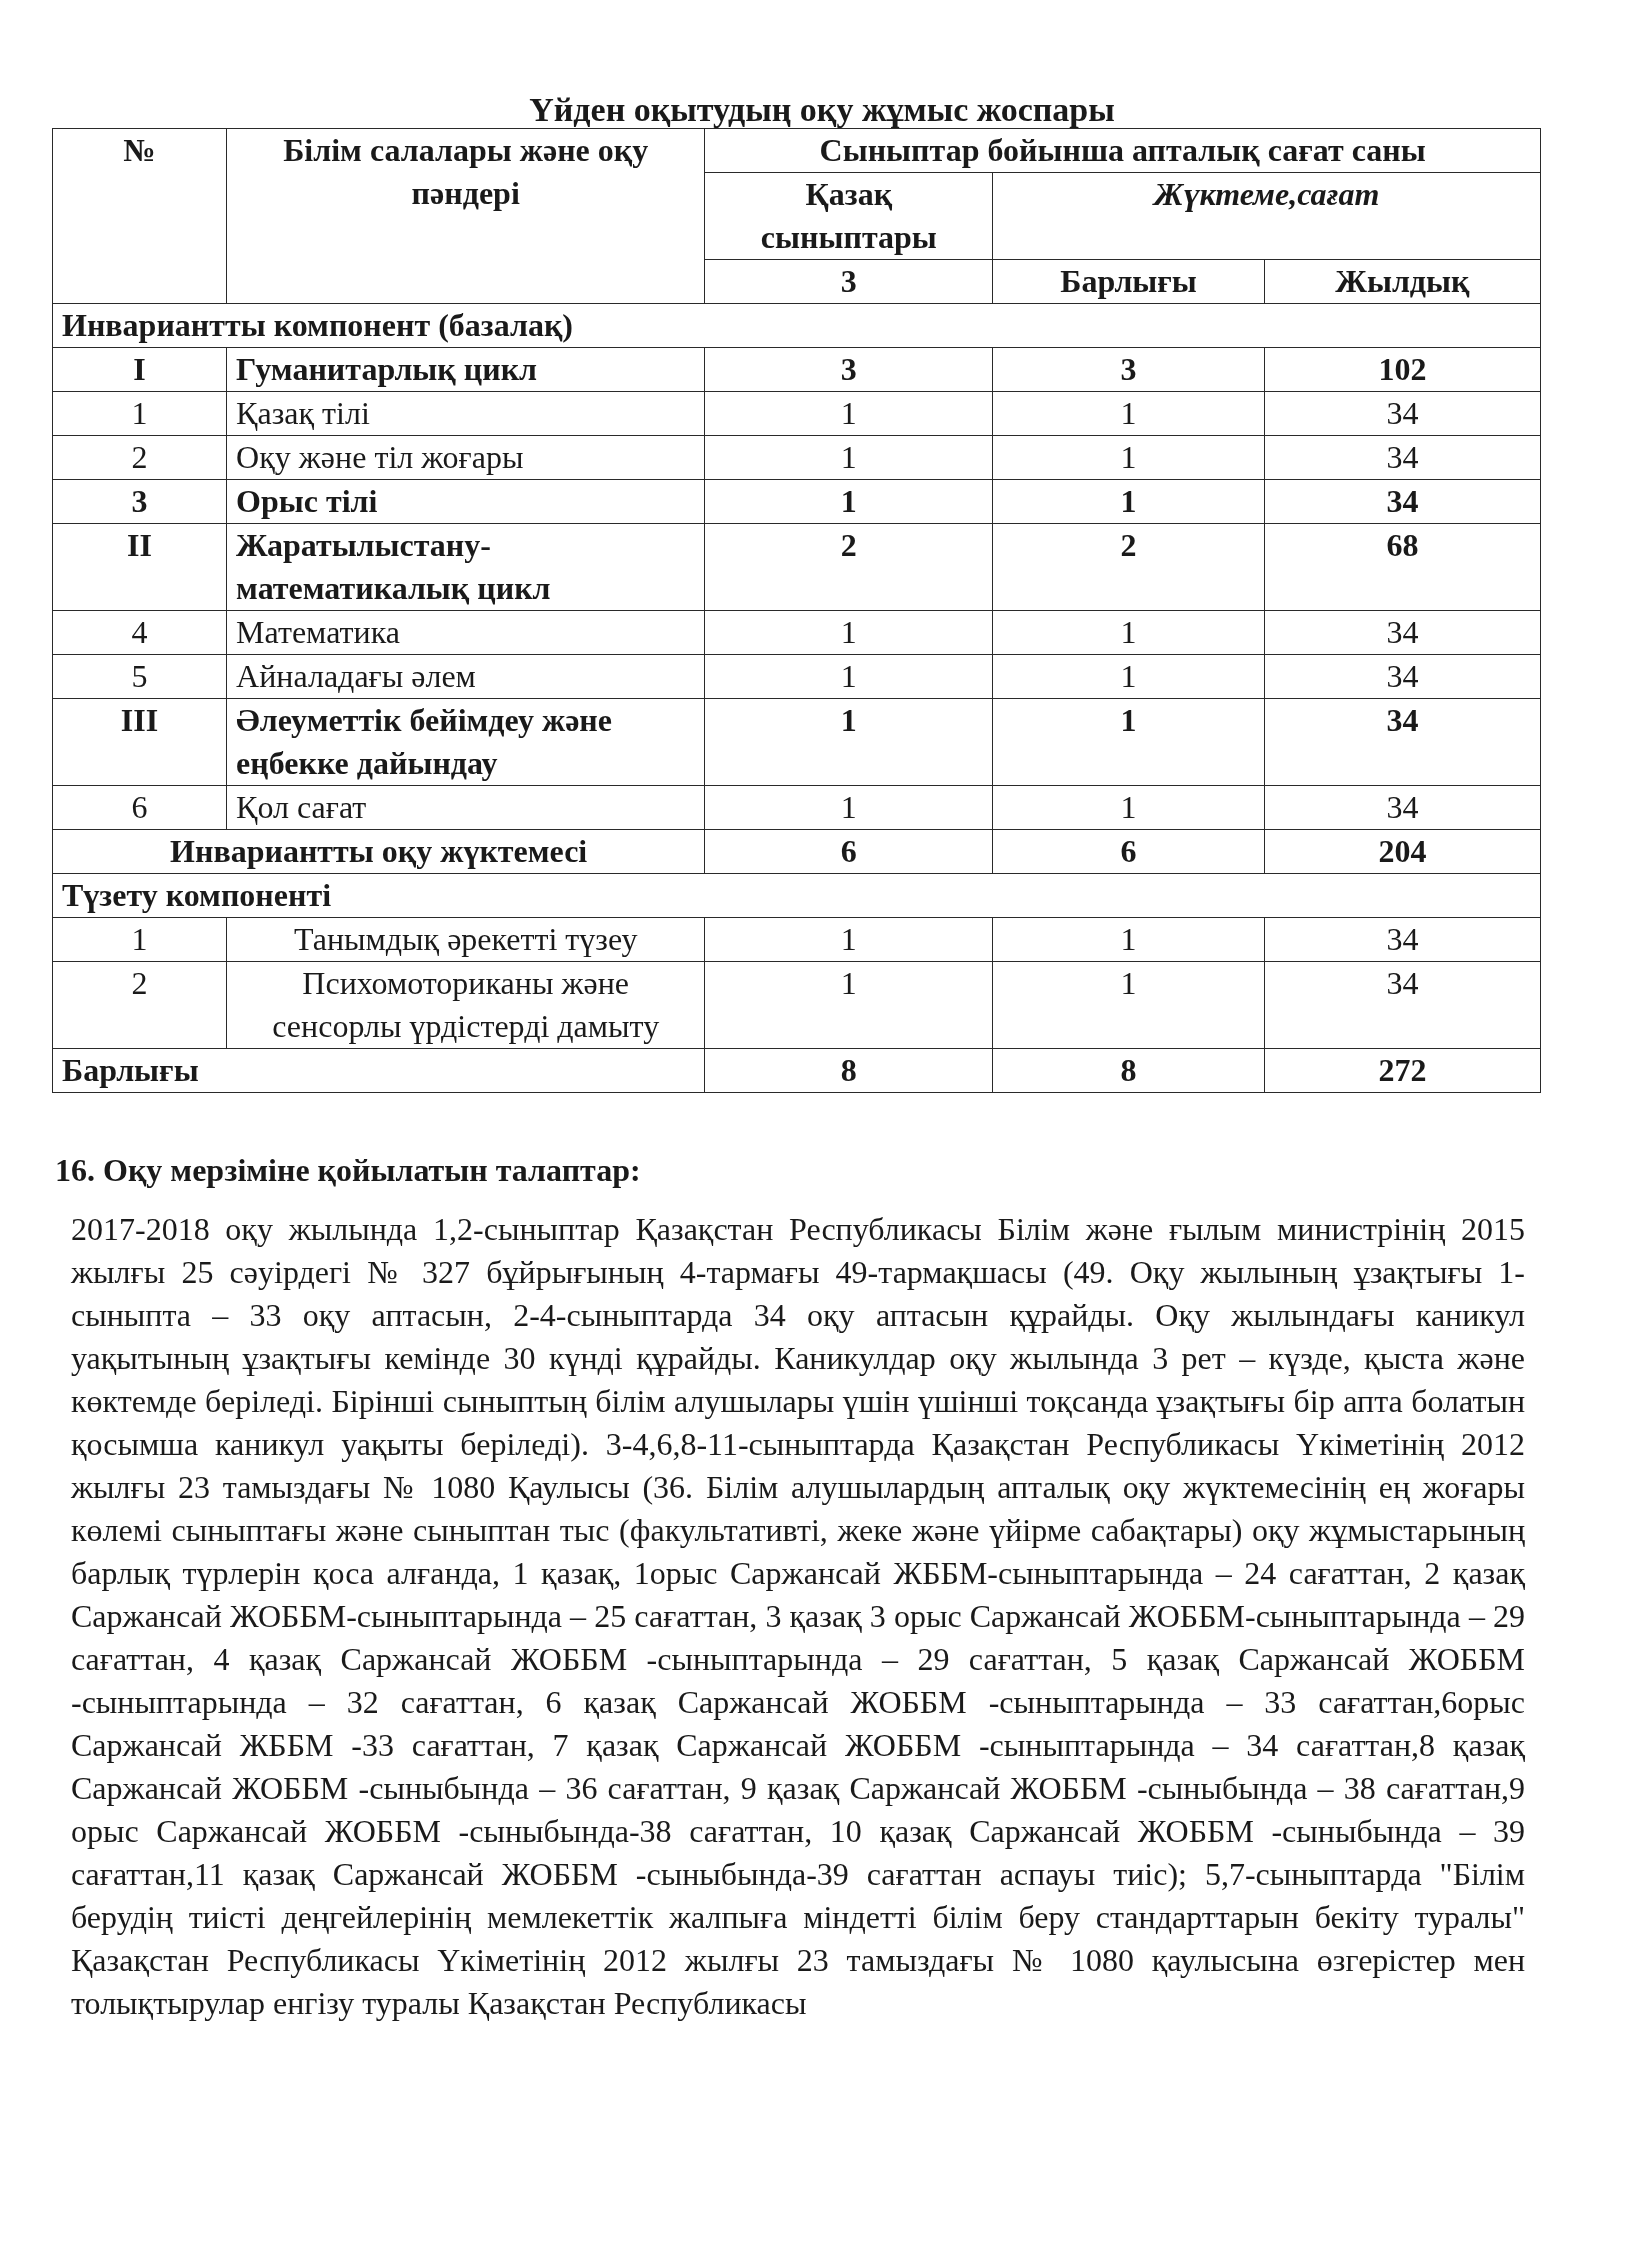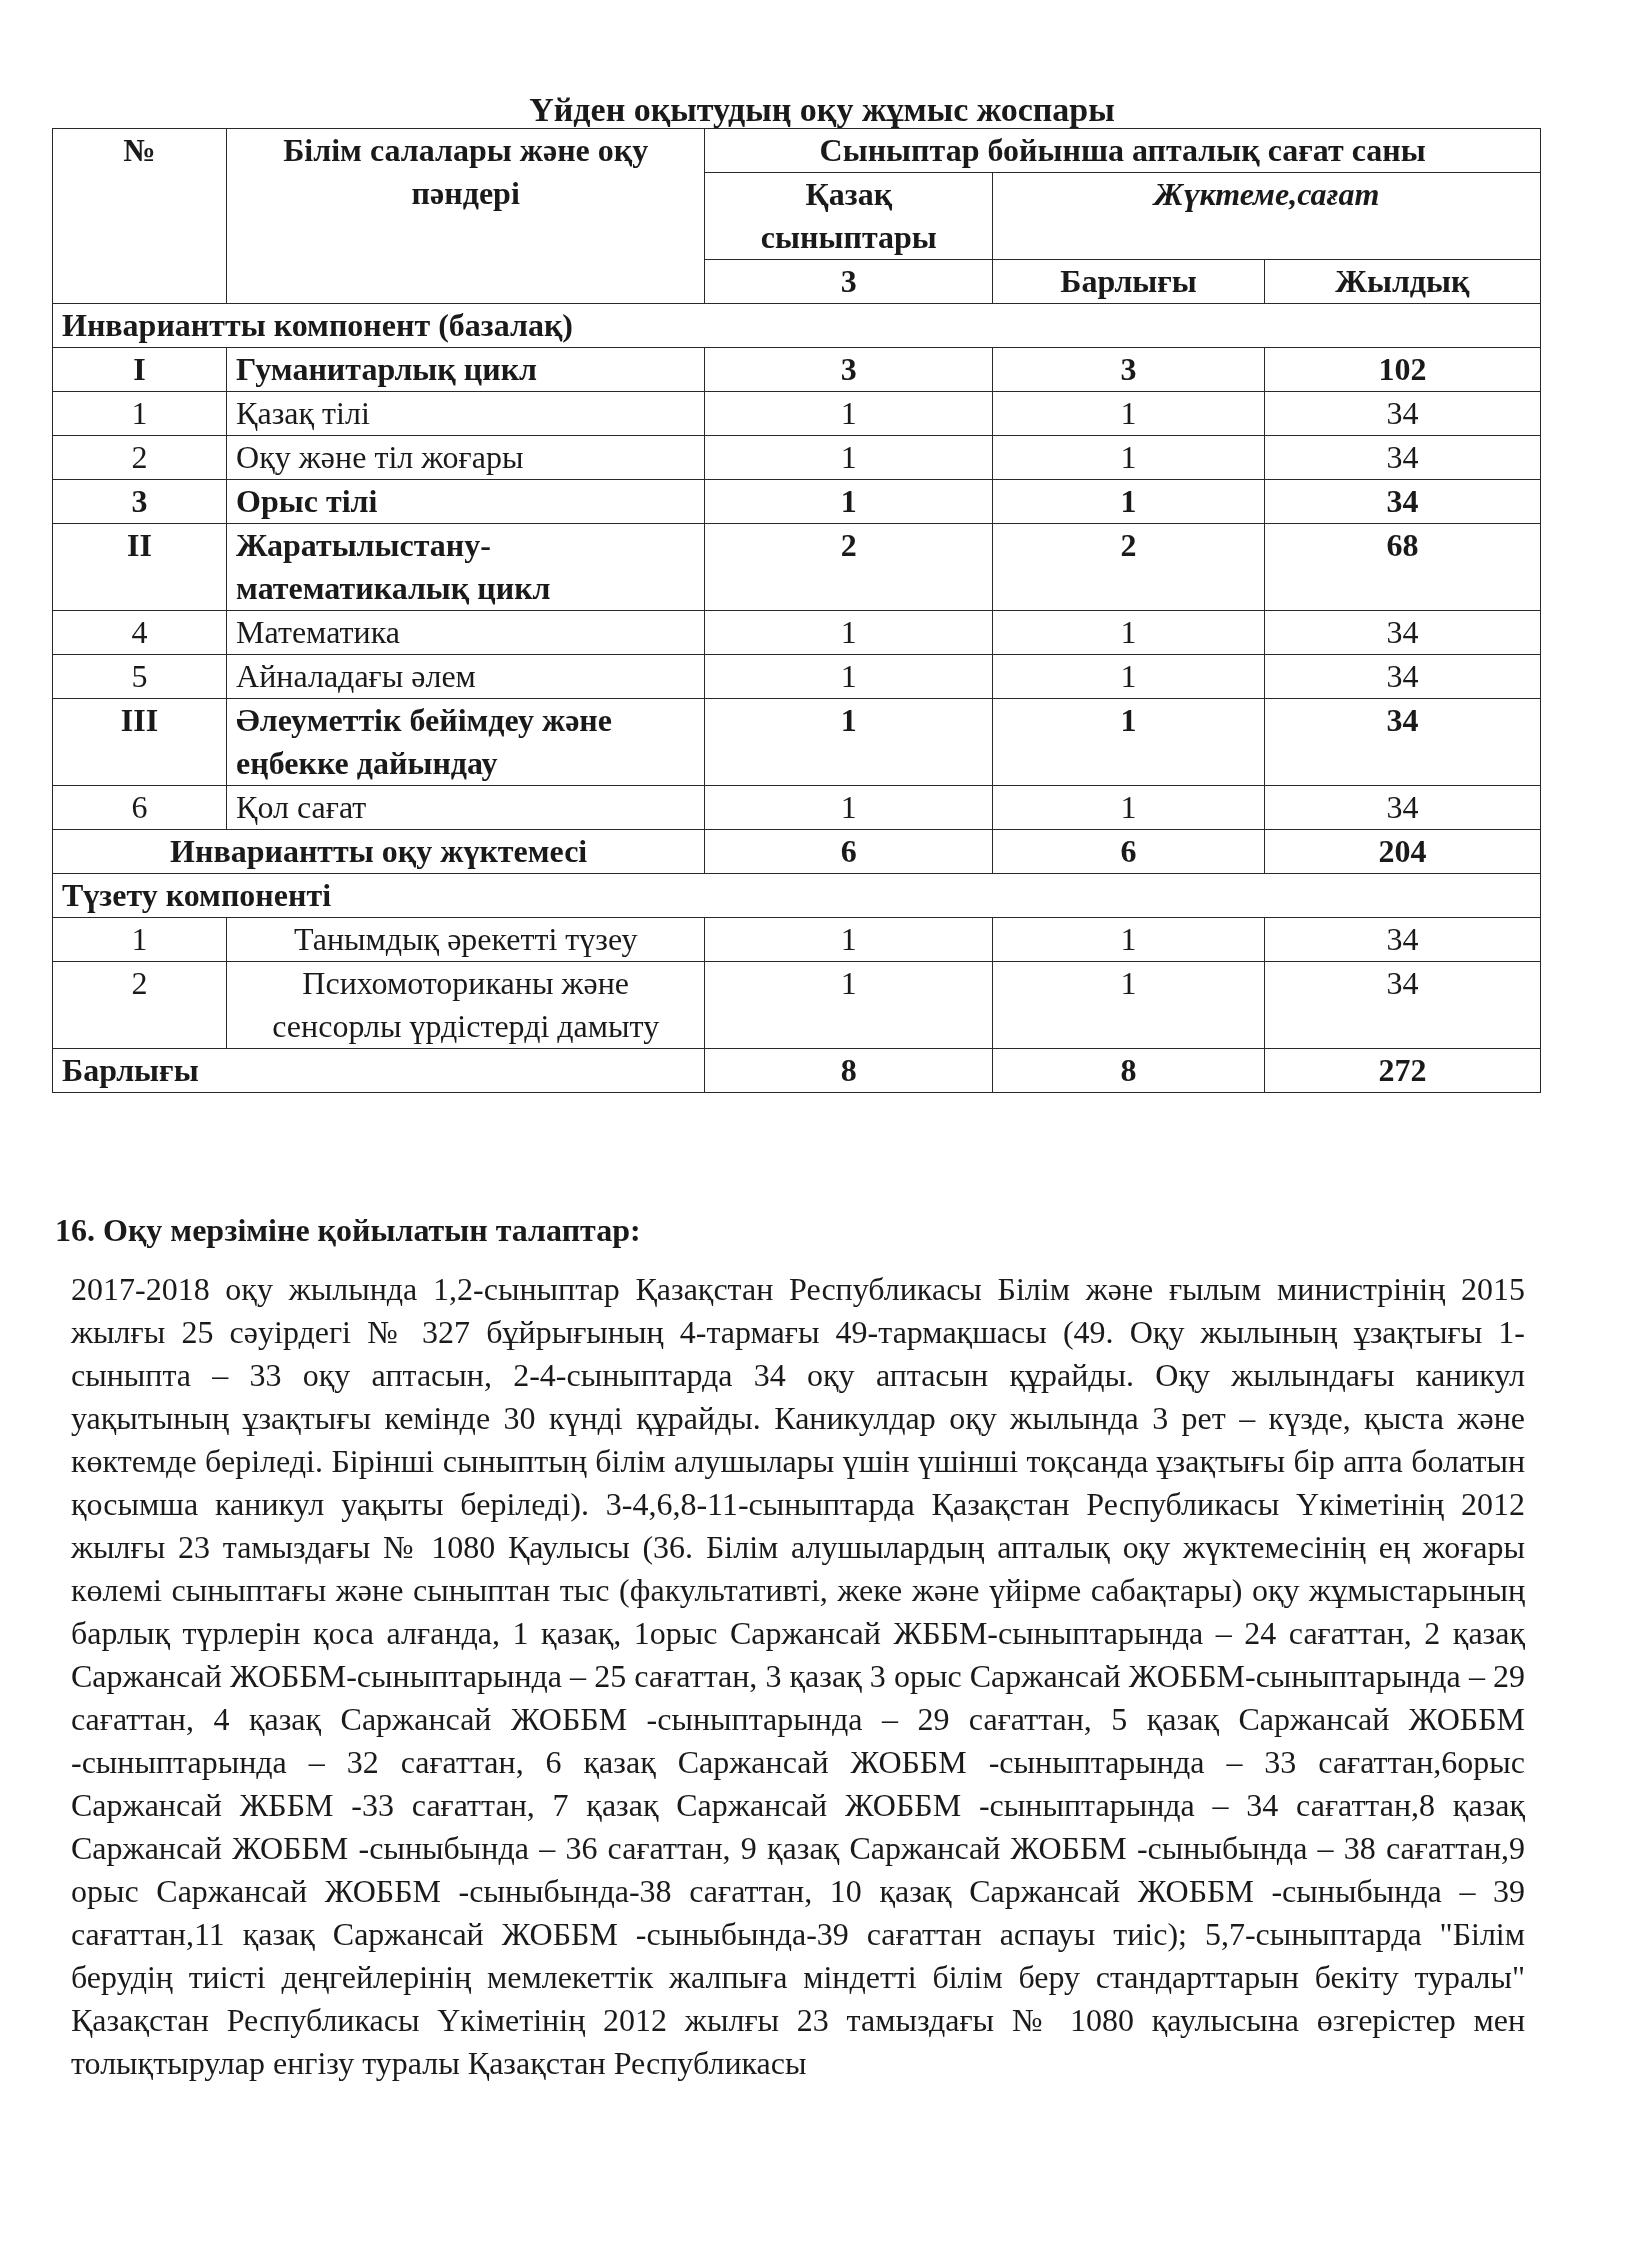--- a/index.html
+++ b/index.html
@@ -12,21 +12,21 @@
   table.plan td, table.plan th { border:1.9px solid #2a2a2a; padding:0 9px; vertical-align:top; }
   table.plan th { font-weight:bold; text-align:center; }
   .c-no { width:174px; text-align:center; }
   .c-subj { width:483px; }
   .c-cls { width:284px; text-align:center;margin-top:20px; }
   .c-wk { width:271px; text-align:center; }
   .c-yr { width:277px; text-align:center; }
   .b { font-weight:bold; }
   .sect td { font-weight:bold; }
   .center { text-align:center; }
-  .para { position:absolute; top:1209px; left:55px; width:1486px; font-size:32px;
+  .para { position:absolute; top:1149px; left:55px; width:1486px; font-size:32px;
           line-height:43px; text-align:justify; }
   .para h2 { margin:0; font-size:32px; font-weight:bold; line-height:43px; }
   .para p { margin:16px; }
 </style>
 </head>
 <body>
 
 <div class="title">Үйден оқытудың оқу жұмыс жоспары</div>
 
 <table class="plan">

